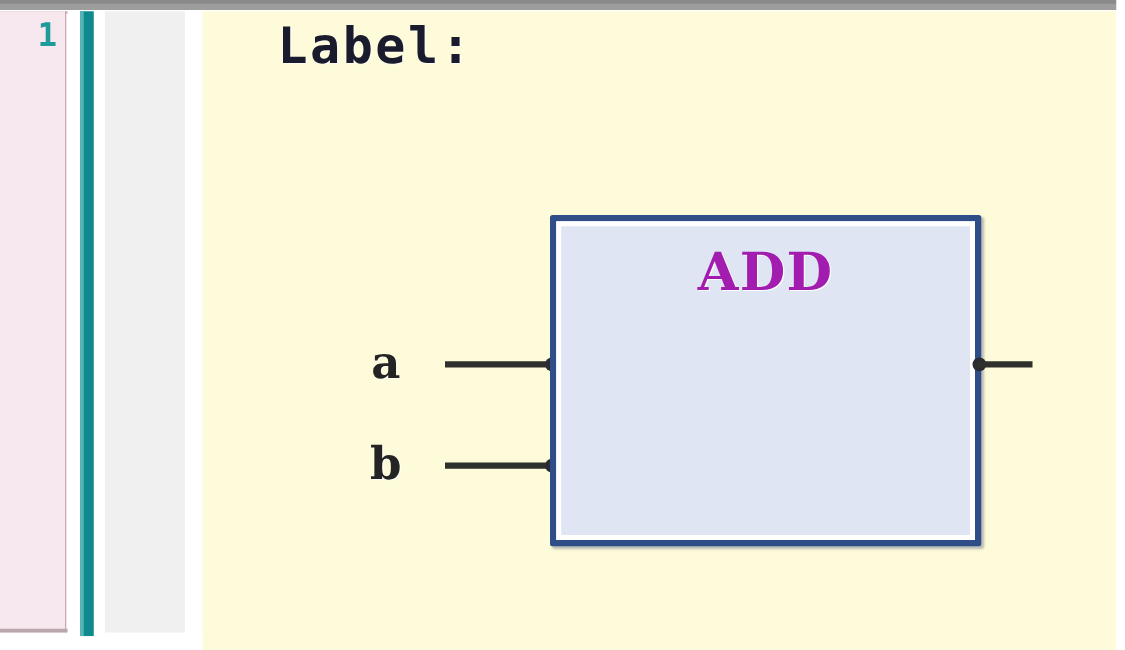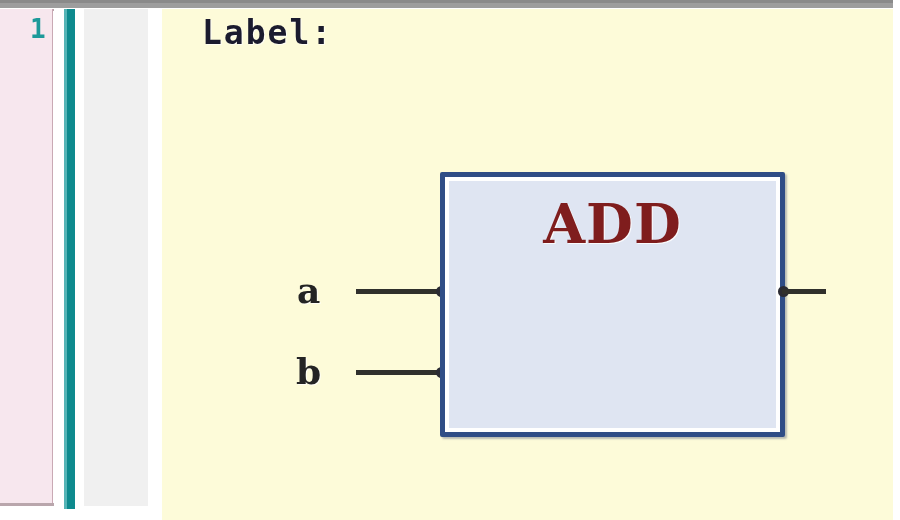--- a/index.html
+++ b/index.html
@@ -95,24 +95,24 @@
   .canvas {
     position: absolute;
     left: 162px; top: 9px;
     width: 731px; height: 511px;
     background: #fdfbd9;
   }
 
   
   .network-label {
     position: absolute;
-    left: 202px;
+    left: 222px;
     top: 14px;
     font-family: "DejaVu Sans Mono", monospace;
-    font-size: 33px;
+    font-size: 40px;
     font-weight: bold;
     color: #1b1b2e;
     letter-spacing: 2px;
     line-height: 1.15;
     text-shadow: 1px 1px 0 rgba(255,255,255,0.7);
     white-space: pre;
   }
 
   
   .fb {
@@ -135,23 +135,23 @@
     box-sizing: border-box;
     pointer-events: none;
   }
   .fb-title {
     position: absolute;
     left: 0;
     right: 0;
     top: 20px;
     text-align: center;
     font-family: "DejaVu Serif", serif;
-    font-size: 54px;
-    font-weight: bold;
-    color: #7f1d1d;
+    font-size: 42px;
+    font-weight: bold;
+    color: #a21caf;
     letter-spacing: 1px;
     text-shadow: 1px 1px 0 rgba(255,255,255,0.85);
     line-height: 1;
   }
 
   
   .wire {
     position: absolute;
     height: 5px;
     background: #30302c;

